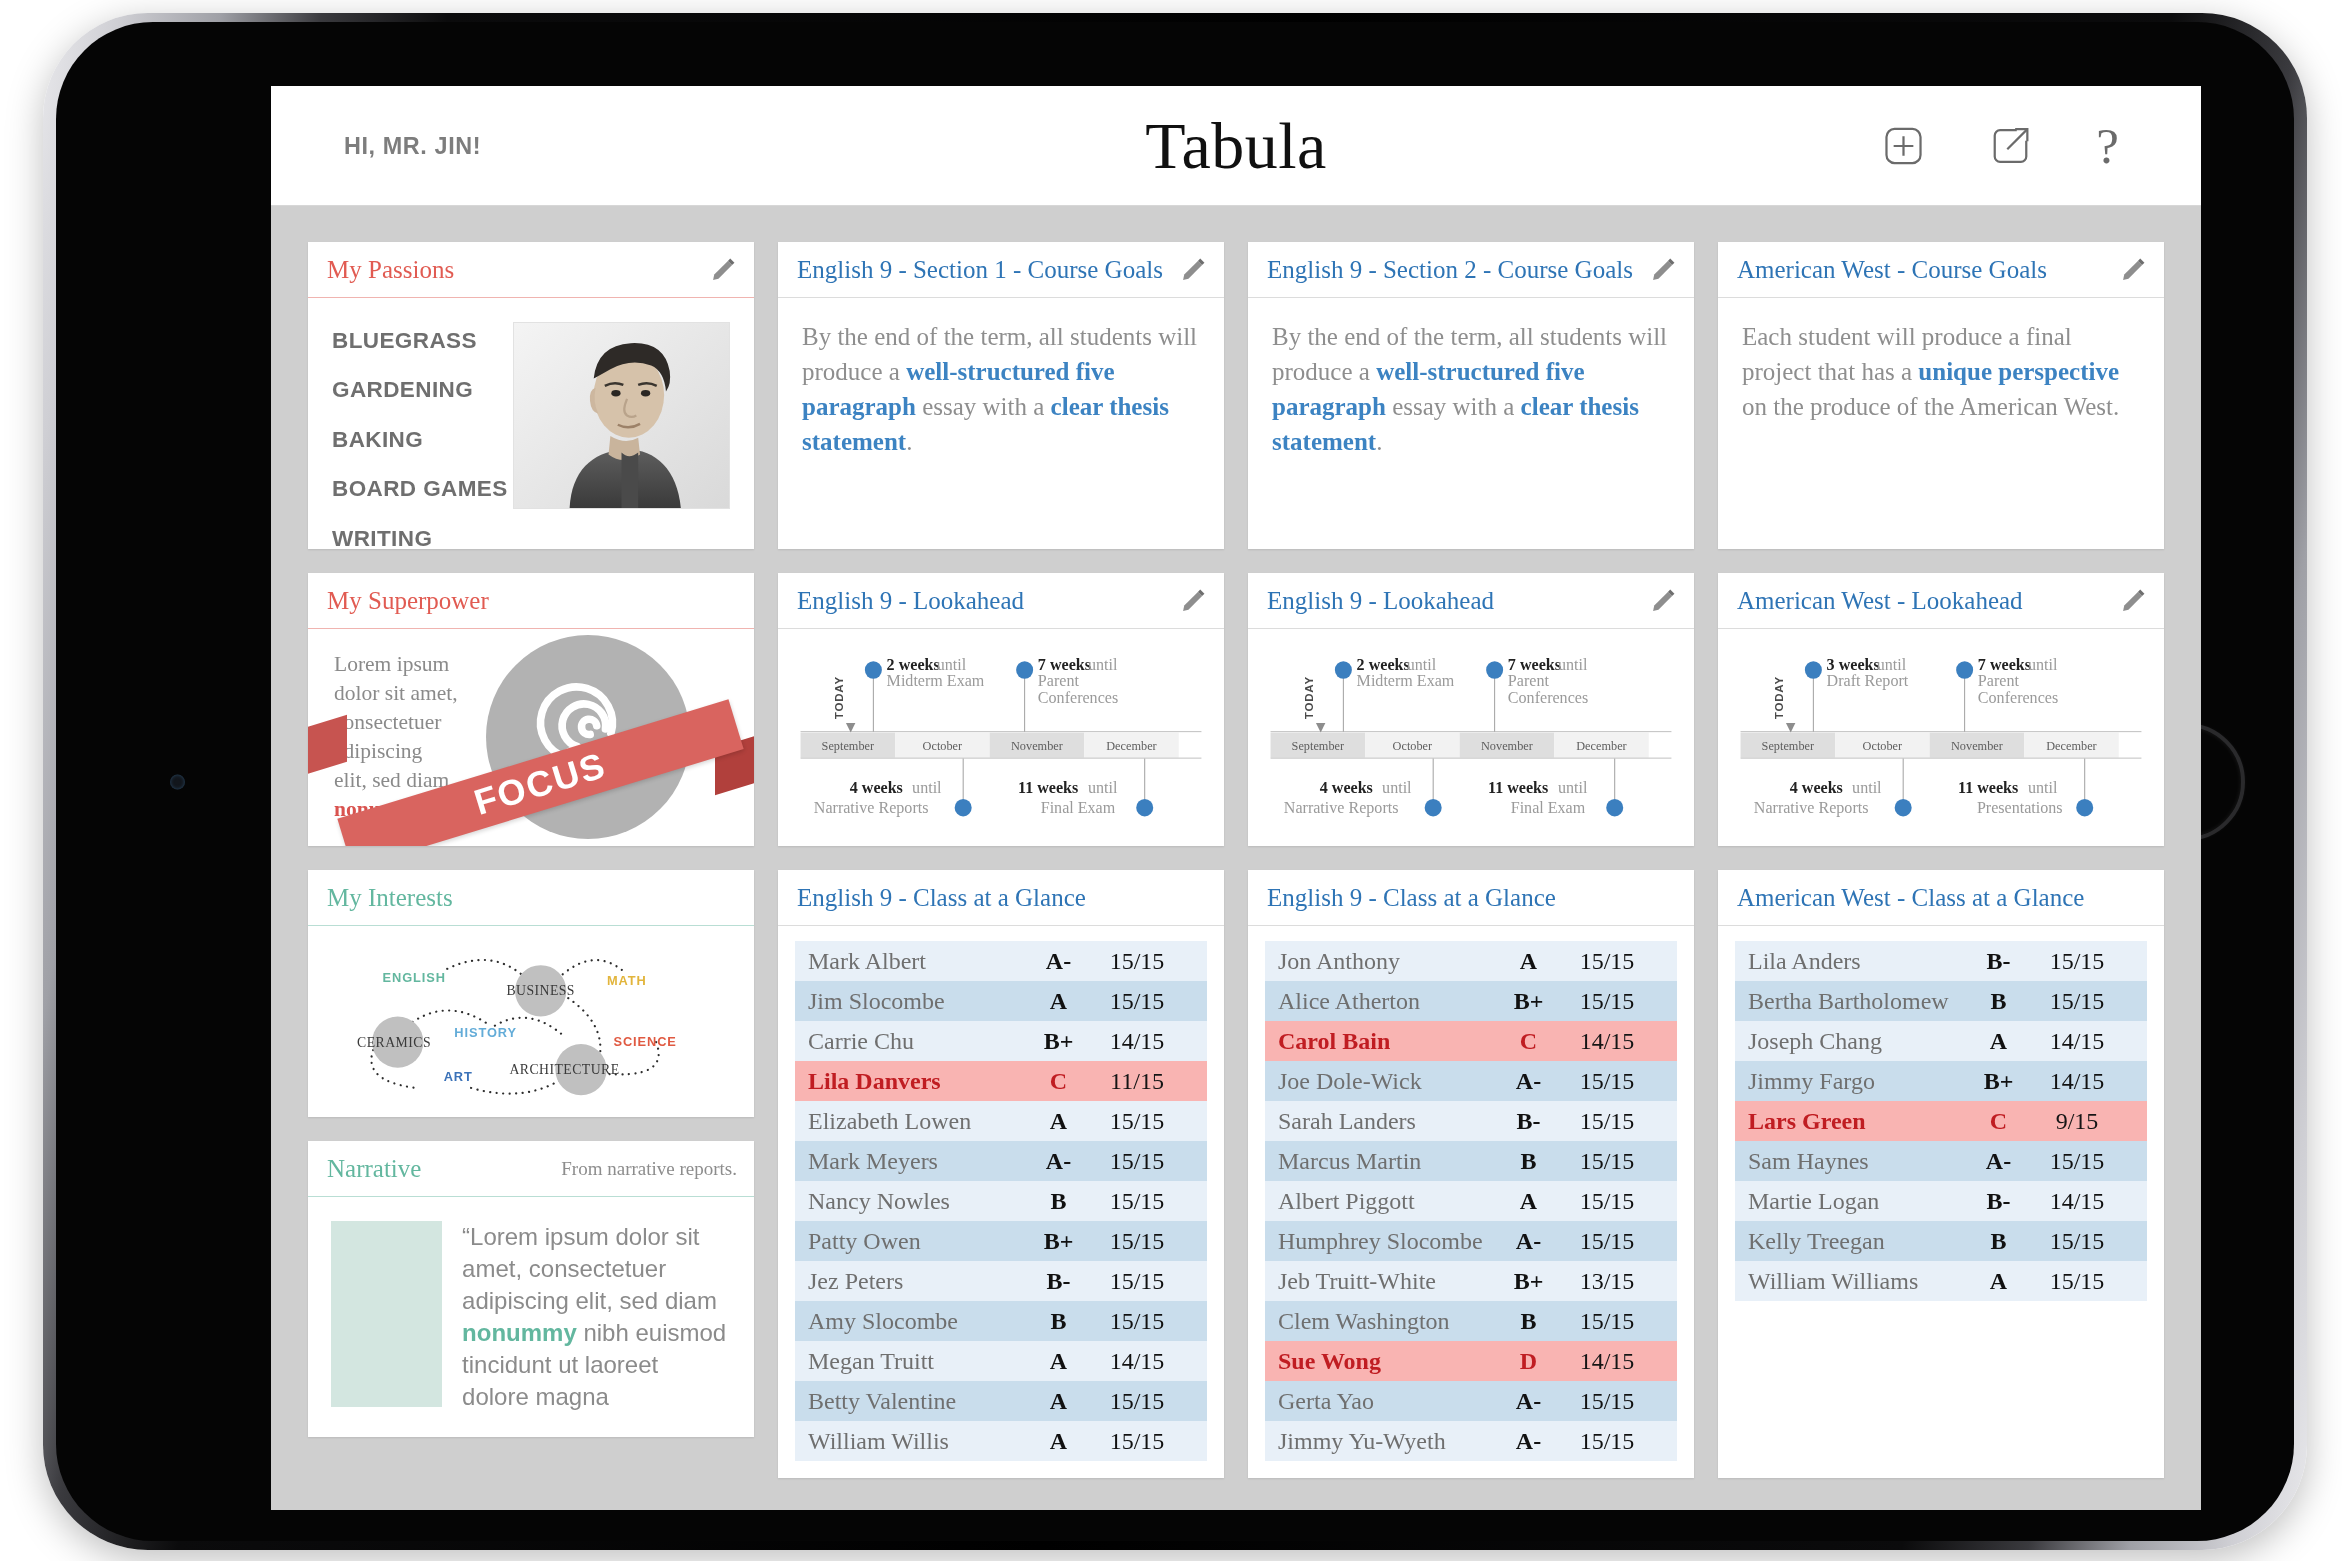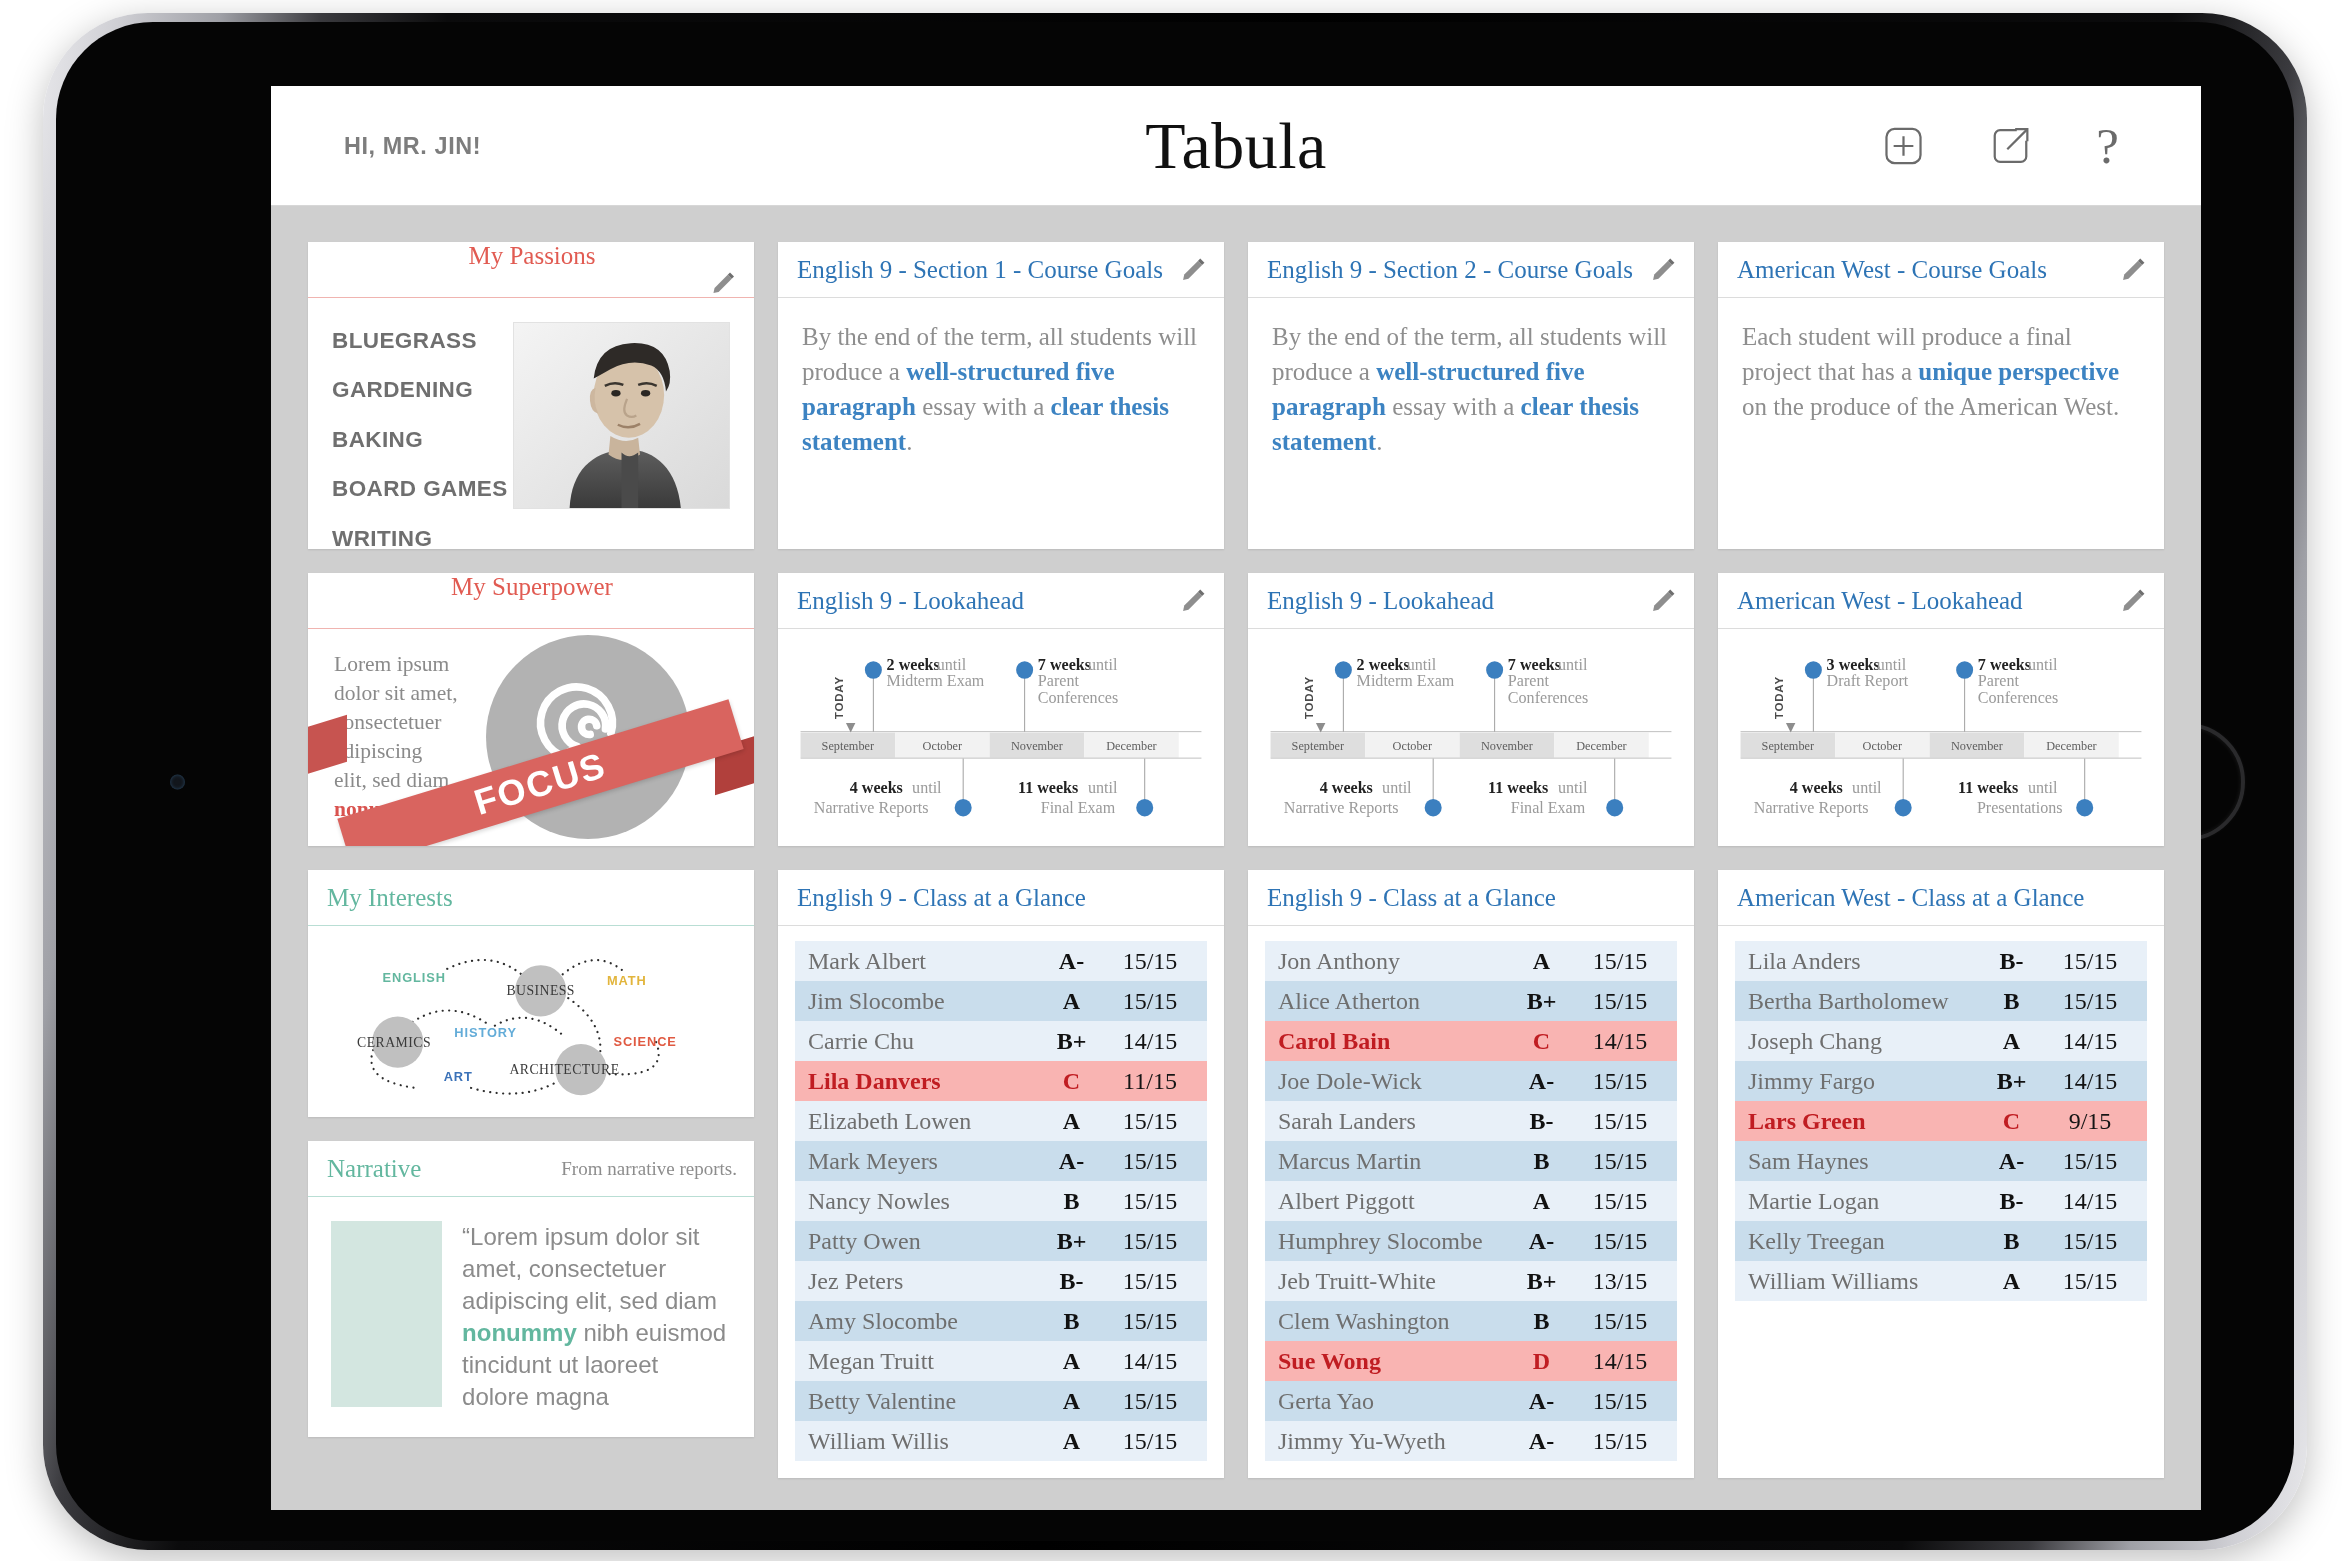--- a/index.html
+++ b/index.html
@@ -104,21 +104,21 @@
     display: flex; align-items: center;
     padding: 0 17px 0 19px;
     border-bottom: 1.9px solid #dfdfdf;
     flex: none;
   }
   .card-title {
     font-family: "Liberation Serif", serif;
     font-size: 25px;
     white-space: nowrap;
   }
-  .card-head.red   { border-bottom-color: #f0b4b0; flex-direction: column; }
+  .card-head.red   { border-bottom-color: #f0b4b0; }
   .card-head.blue  { border-bottom-color: #dcdcdc; }
   .card-head.teal  { border-bottom-color: #b9ded4; }
   .red  .card-title { color: #e15b52; }
   .blue .card-title { color: #2e74b5; }
   .teal .card-title { color: #63b79f; }
   .head-note {
     margin-left: auto;
     font-family: "Liberation Serif", serif;
     font-size: 19px; color: #8d8d8d;
   }
@@ -200,21 +200,21 @@
   }
   #narr-quote b { color: #63b79f; font-weight: bold; }
 
   
   .roster { padding: 15px 17px 17px 17px; }
   .roster-row {
     display: grid;
     grid-template-columns: 1fr 69px 88px;
     align-items: center;
     height: 40px;
-    padding: 0 13px 0 13px;
+    padding: 0 26px 0 13px;
   }
   .roster-row.even { background: #e8f0f8; }
   .roster-row.odd  { background: #c9ddec; }
   .roster-row.alert{ background: #f9b4b2; }
   .r-name {
     font-family:"Liberation Serif",serif; font-size:24px; color:#6f6f6f;
     white-space: nowrap; overflow: hidden; text-overflow: ellipsis;
   }
   .r-grade {
     font-family:"Liberation Serif",serif; font-weight:bold; font-size:24px;

